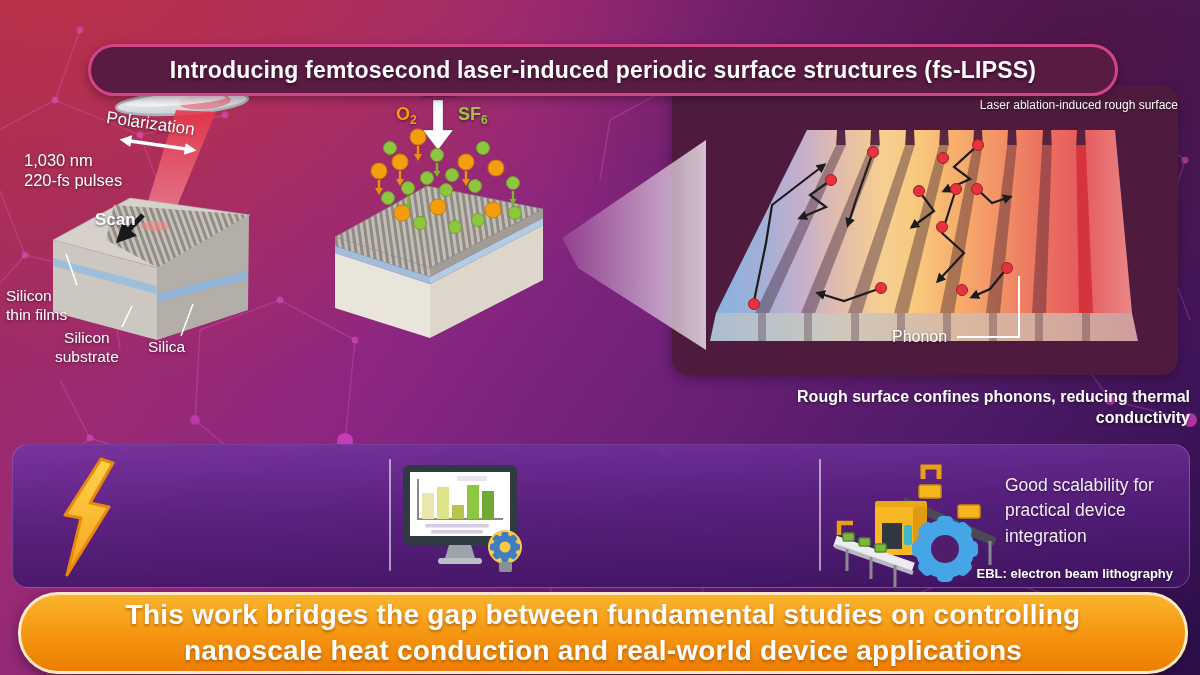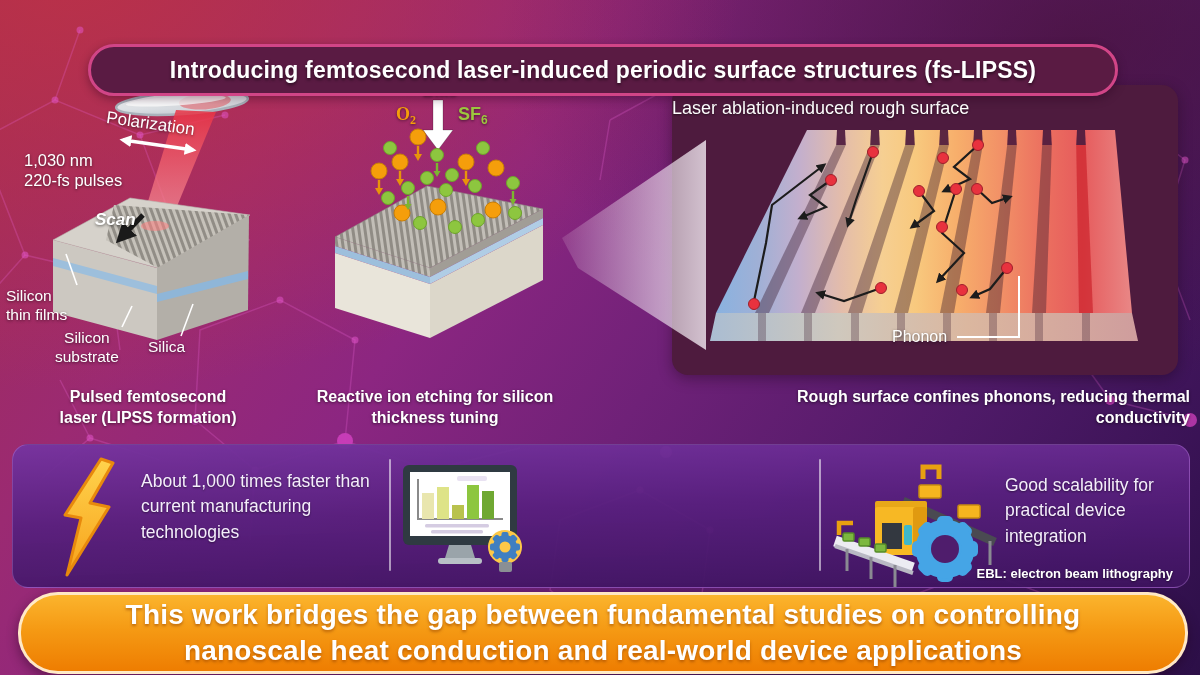--- a/index.html
+++ b/index.html
@@ -31,31 +31,31 @@
   .panel{z-index:2;}
   .panel-laser{left:0;top:80px;width:290px;height:305px;}
   .panel-etch{left:300px;top:80px;width:320px;height:315px;}
   .panel-phonon{left:672px;top:85px;width:506px;height:290px;
     background:#4e1b3e;border-radius:16px;box-shadow:0 4px 14px rgba(20,0,15,.35);}
   .cone{left:552px;top:140px;z-index:3;}
 
   .lbl{position:absolute;color:#fff;text-shadow:0 1px 3px rgba(0,0,0,.55);line-height:1.22;}
   .lbl-polarization{left:106px;top:34px;font-size:17px;transform:rotate(8deg);}
   .lbl-pulse{left:24px;top:70px;width:130px;font-size:16.5px;}
-  .lbl-scan{left:95px;top:130px;font-size:17px;font-weight:600;font-style:italic;}
+  .lbl-scan{left:95px;top:130px;font-size:17px;font-weight:600;}
   .lbl-thinfilms{left:6px;top:207px;font-size:15.5px;}
   .lbl-substrate{left:55px;top:249px;font-size:15.5px;text-align:center;}
   .lbl-silica{left:148px;top:258px;font-size:15.5px;}
 
   .lbl-bias{left:112px;top:0px;width:56px;text-align:center;font-size:16.5px;font-weight:600;}
-  .lbl-o2{left:96px;top:24px;font-size:18px;font-weight:bold;color:#f59e0b;font-family:Liberation Serif, serif;}
+  .lbl-o2{left:96px;top:24px;font-size:18px;font-weight:bold;color:#f59e0b;}
   .lbl-sf6{left:158px;top:24px;font-size:18px;font-weight:bold;color:#9dc73e;}
   .subchar{font-size:12px;position:relative;top:4px;}
 
-  .phonon-title{left:0;top:13px;width:100%;text-align:left;font-size:18px;
+  .phonon-title{left:0;top:13px;width:100%;text-align:right;font-size:12px;
     text-shadow:0 1px 2px rgba(0,0,0,.5);}
   .lbl-phonon{left:220px;top:242px;font-size:16px;}
 
   
   .caption{z-index:2;text-align:center;font-size:16px;font-weight:bold;line-height:1.32;
     text-shadow:0 1px 3px rgba(0,0,0,.55);}
   .cap1{left:8px;top:386px;width:280px;}
   .cap2{left:280px;top:386px;width:310px;}
   .cap3{left:660px;top:386px;width:530px;text-align:right;}
 
@@ -384,41 +384,36 @@
   <svg class="abs cone" width="154" height="212" viewBox="0 0 154 212">
     <defs>
       <linearGradient id="coneGrad" x1="0" y1="0" x2="1" y2="0">
         <stop offset="0" stop-color="#ffffff" stop-opacity="0.12"></stop>
         <stop offset="1" stop-color="#f8f0f8" stop-opacity="0.78"></stop>
       </linearGradient>
     </defs>
     <polygon points="10,98 154,0 154,210 26,128" fill="url(#coneGrad)"></polygon>
   </svg>
 
-  <div class="abs caption cap1 preline">Pulsed femtosecond
-laser (LIPSS formation)</div>
-  <div class="abs caption cap2 preline">Reactive ion etching for silicon
-thickness tuning</div>
   <div class="abs caption cap3 preline">Rough surface confines phonons, reducing thermal
 conductivity</div>
 
   <div class="abs features-band">
 
     <div class="icon-slot icon-bolt">
       <svg width="62" height="122" viewBox="0 0 62 122">
         <defs>
           <linearGradient id="boltGrad" x1="0" y1="0" x2="0" y2="1">
             <stop offset="0" stop-color="#ffd34d"></stop>
               <stop offset="1" stop-color="#f7a21b"></stop>
           </linearGradient>
         </defs>
         <polygon points="44,2 8,58 24,61 10,118 52,50 33,46 56,6" fill="url(#boltGrad)" stroke="#e8890c" stroke-width="3" stroke-linejoin="round"></polygon>
       </svg>
     </div>
-    <div class="feature-text ft1">About 1,000 times faster than current manufacturing technologies</div>
 
     <div class="divider div1"></div>
 
     <div class="icon-slot icon-monitor">
       <svg width="132" height="112" viewBox="0 0 132 112">
         <rect x="2" y="2" width="114" height="80" rx="6" fill="#2f3a42"></rect>
         <rect x="9" y="9" width="100" height="64" fill="#ffffff"></rect>
         <rect x="56" y="13" width="30" height="5" rx="2" fill="#e9e2f2"></rect>
         <line x1="17" y1="16" x2="17" y2="56" stroke="#8a8a8a" stroke-width="2"></line>
         <line x1="16" y1="56" x2="102" y2="56" stroke="#8a8a8a" stroke-width="2"></line>

